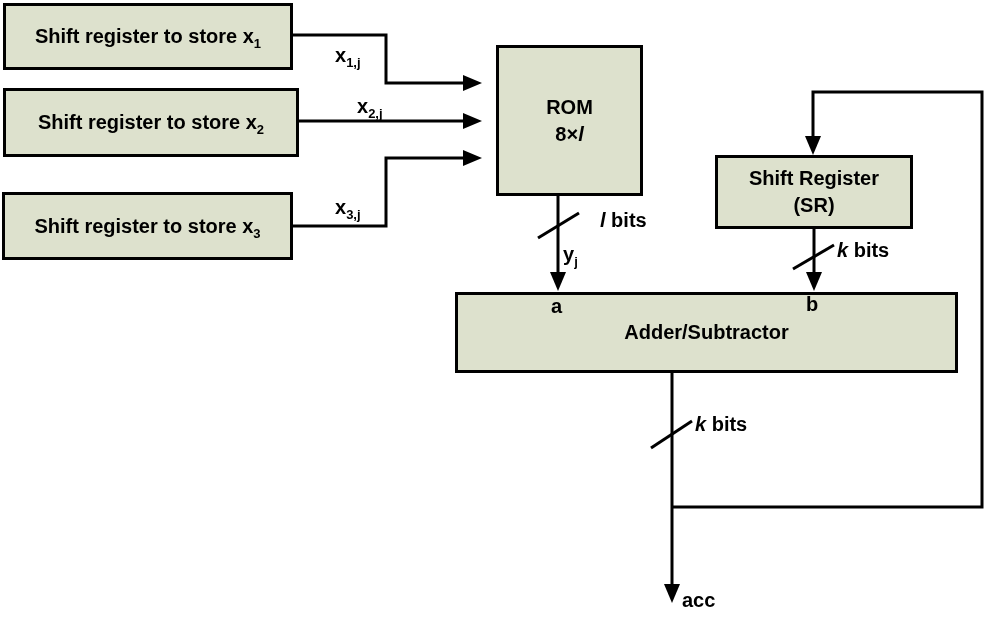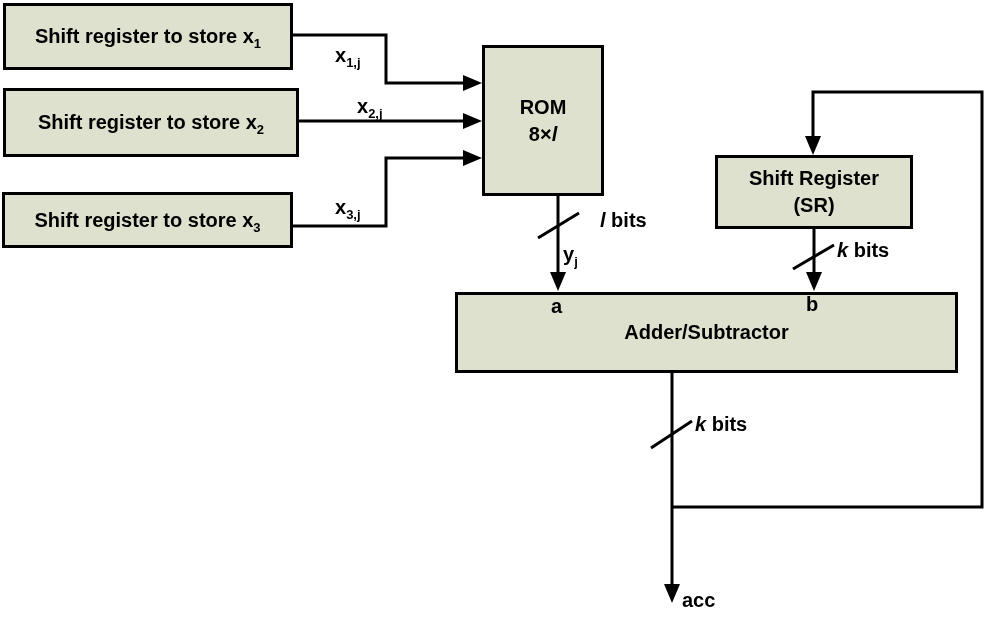--- a/index.html
+++ b/index.html
@@ -88,25 +88,25 @@
   </svg>
 
   <div class="box" style="left:3px; top:3px; width:290px; height:67px;">
     <span><span>Shift register to store x</span><sub>1</sub></span>
   </div>
 
   <div class="box" style="left:3px; top:88px; width:296px; height:69px;">
     <span><span>Shift register to store x</span><sub>2</sub></span>
   </div>
 
-  <div class="box" style="left:2px; top:192px; width:291px; height:56px;">
+  <div class="box" style="left:2px; top:192px; width:291px; height:68px;">
     <span><span>Shift register to store x</span><sub>3</sub></span>
   </div>
 
-  <div class="box" style="left:482px; top:45px; width:122px; height:151px;">
+  <div class="box" style="left:496px; top:45px; width:147px; height:151px;">
     <span>ROM</span>
     <span><span>8×</span><i>l</i></span>
   </div>
 
   <div class="box" style="left:715px; top:155px; width:198px; height:74px;">
     <span>Shift Register</span>
     <span>(SR)</span>
   </div>
 
   <div class="box" style="left:455px; top:292px; width:503px; height:81px;">

